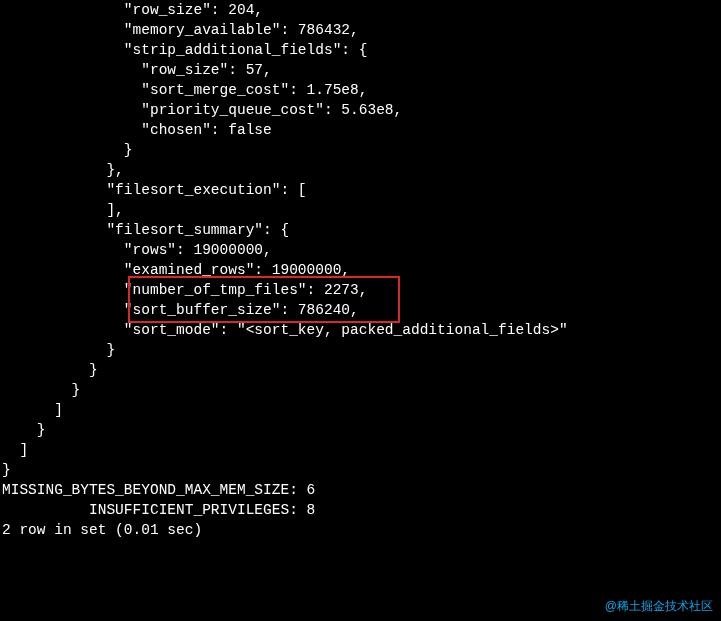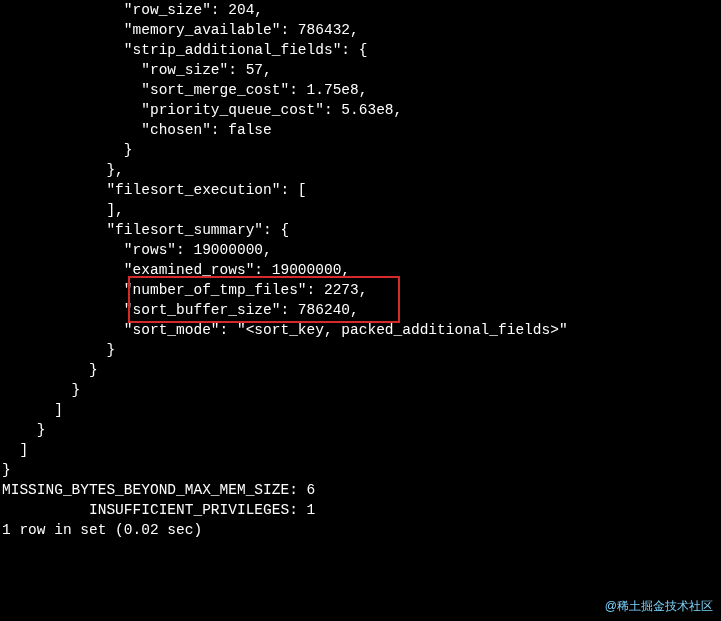--- a/index.html
+++ b/index.html
@@ -21,21 +21,21 @@
     }
     .hl-box {
       position: absolute;
       border: 2px solid #d62a2a;
       pointer-events: none;
     }
     .watermark {
       position: absolute;
       right: 8px;
       bottom: 6px;
-      color: #7dd3fc;
+      color: #0ea5e9;
       font-family: -apple-system, BlinkMacSystemFont, "Segoe UI", sans-serif;
       font-size: 12px;
     }
   </style>
 </head>
 <body>
 
 <div class="code"><span>              "row_size": 204,</span>
 <span>              "memory_available": 786432,</span>
 <span>              "strip_additional_fields": {</span>
@@ -54,18 +54,18 @@
 <span>              "sort_buffer_size": 786240,</span>
 <span>              "sort_mode": "&lt;sort_key, packed_additional_fields&gt;"</span>
 <span>            }</span>
 <span>          }</span>
 <span>        }</span>
 <span>      ]</span>
 <span>    }</span>
 <span>  ]</span>
 <span>}</span>
 <span>MISSING_BYTES_BEYOND_MAX_MEM_SIZE: 6</span>
-<span>          INSUFFICIENT_PRIVILEGES: 1</span>
-<span>1 row in set (0.02 sec)</span></div>
+<span>          INSUFFICIENT_PRIVILEGES: 8</span>
+<span>2 row in set (0.01 sec)</span></div>
 
 <div class="hl-box" style="top:276px;left:128px;width:268px;height:43px;"></div>
 
 <div class="watermark">@稀土掘金技术社区</div>
 
 </body></html>

